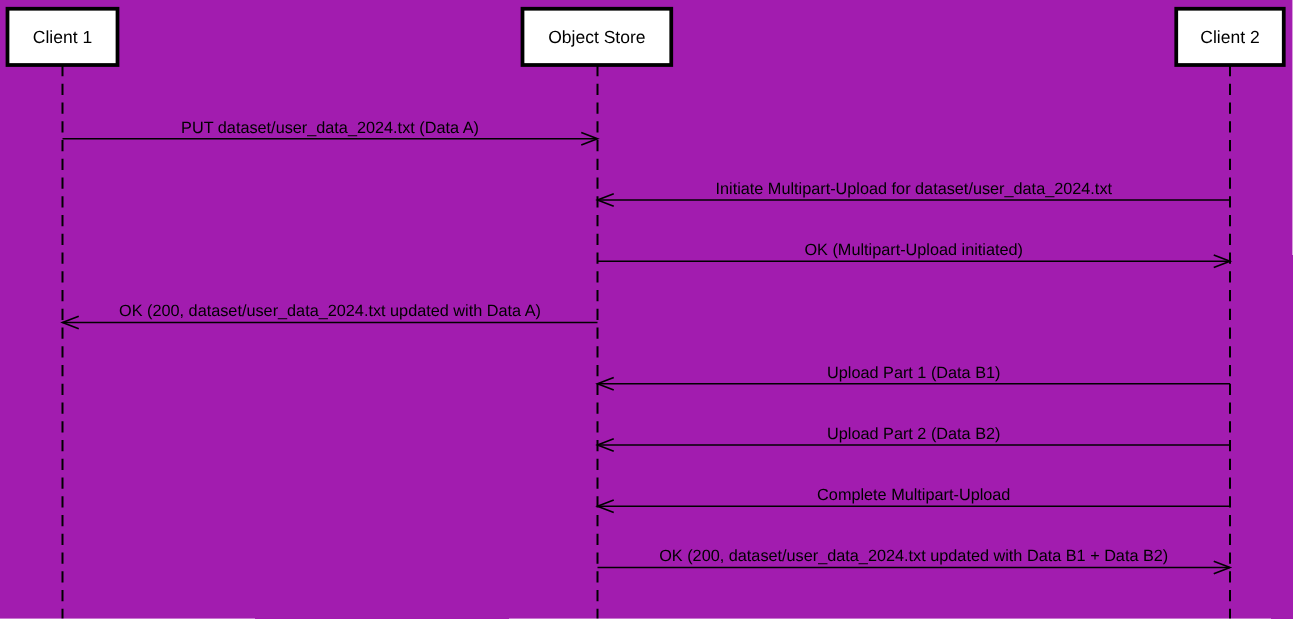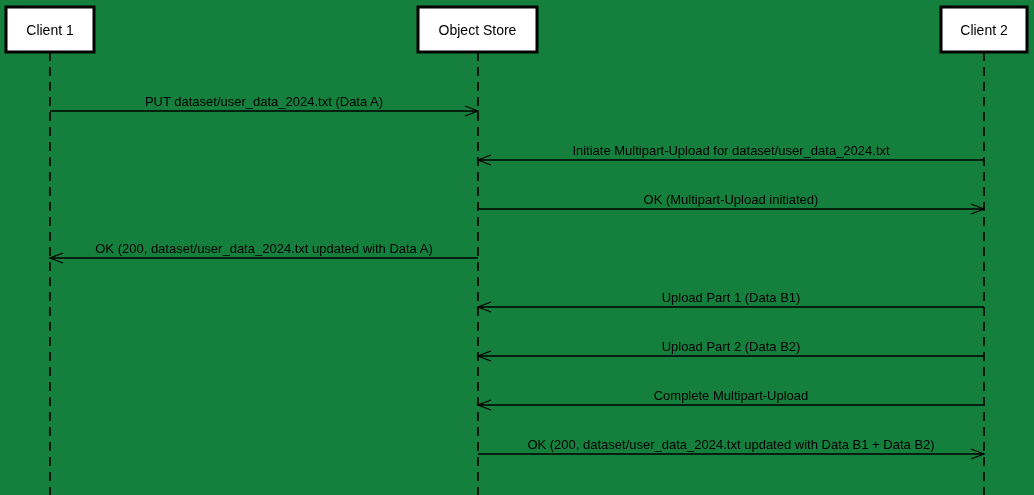--- a/index.html
+++ b/index.html
@@ -4,21 +4,21 @@
 <style>
   html, body {
     margin: 0;
     padding: 0;
     background: #ffffff;
   }
   #diagram-root {
     position: relative;
     width: 1034px;
     height: 495px;
-    background: #15803d;
+    background: #a21caf;
     overflow: hidden;
   }
   svg text {
     font-family: "Liberation Sans", sans-serif;
     fill: #000000;
   }
   svg text.actor-label {
     font-size: 14px;
   }
   svg text.message-label {

